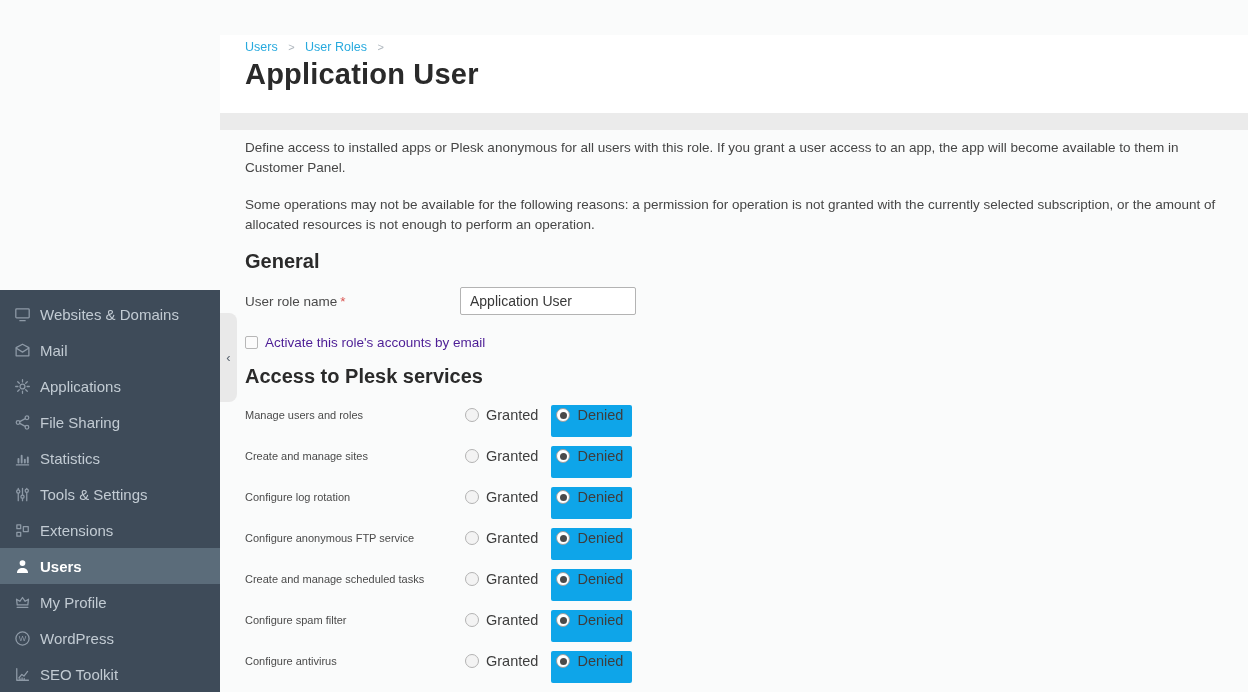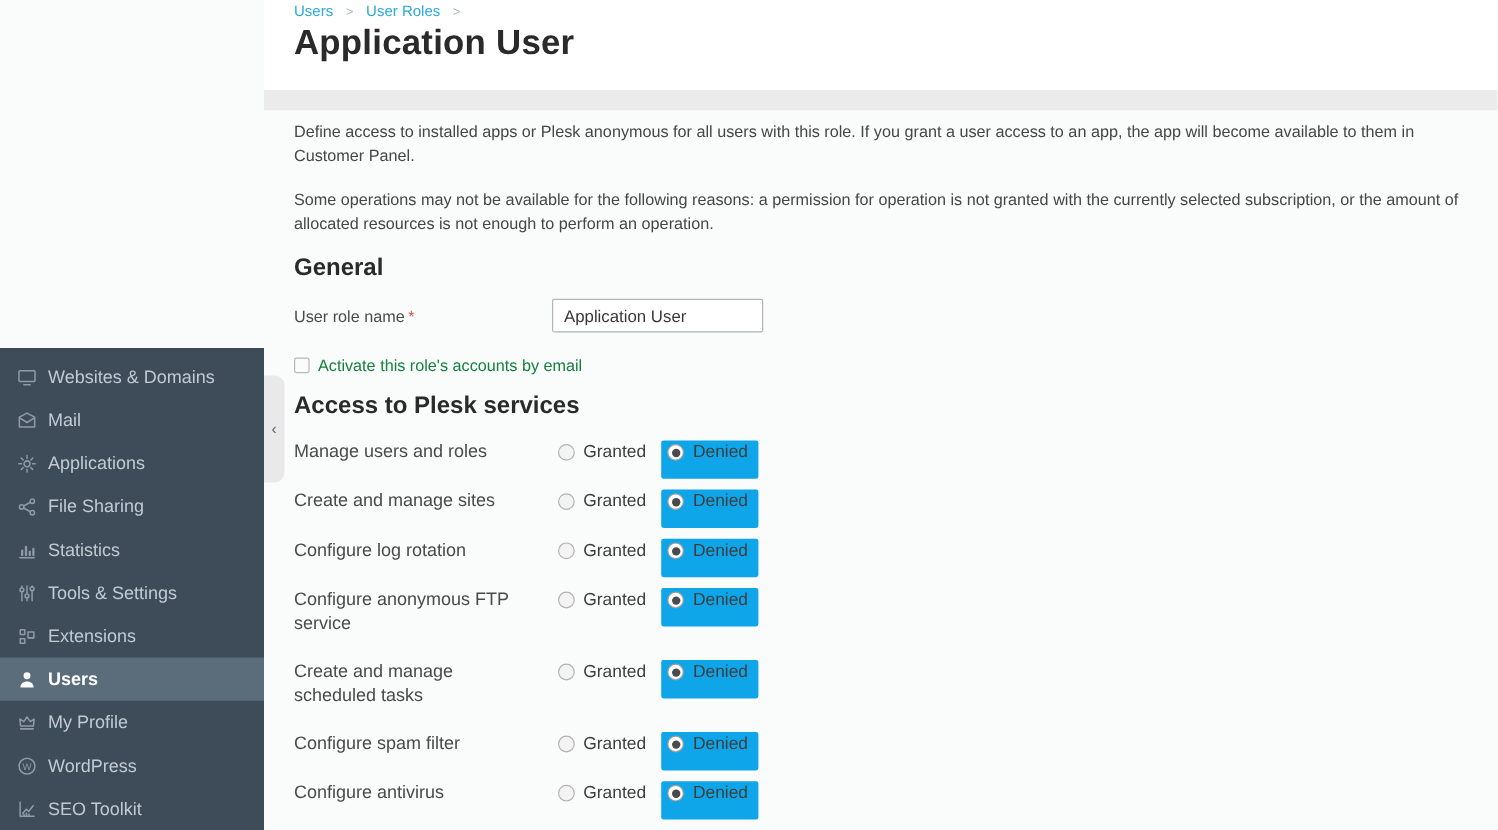--- a/index.html
+++ b/index.html
@@ -35,28 +35,28 @@
   h2.section { font-size:20px; font-weight:600; color:#2a2a2a; margin-top:15px; }
 
   
   .form-row { display:flex; align-items:center; margin-top:14px; }
   .form-label { width:200px; font-size:13.5px; color:#4a4a4a; }
   .required { color:#d9534f; margin-left:3px; }
   .text-input { margin-left:15px; width:176px; height:28px; border:1px solid #b3b3b3; border-radius:2px; background:#fff; padding:0 9px; font-size:14px; color:#383838; font-family:inherit; outline:none; }
 
   .checkbox-row { display:flex; align-items:center; margin-top:20px; }
   .checkbox { width:13px; height:13px; border:1px solid #b7b7b7; border-radius:2px; background:#fbfbfb; cursor:pointer; flex-shrink:0; }
-  .checkbox-label { margin-left:7px; font-size:13.5px; color:#15803d; }
+  .checkbox-label { margin-left:7px; font-size:13.5px; color:#4c1d95; }
 
   .section-gap { margin-top:31px; }
 
   
   .perm-list { margin-top:17px; }
   .perm-row { display:flex; margin-bottom:20px; }
-  .perm-label { width:200px; font-size:15px; line-height:20px; color:#4a4a4a; }
+  .perm-label { width:200px; font-size:11px; line-height:20px; color:#4a4a4a; }
   .perm-controls { margin-left:20px; display:flex; align-items:flex-start; height:21px; }
   .radio-opt { display:flex; align-items:center; cursor:pointer; }
   .radio-opt.granted { margin-right:13px; padding-top:2px; }
   .radio-opt.denied { background:#0ea5e9; border-radius:2px; padding:2px 9px 14px 5px; }
   .radio { width:14px; height:14px; border-radius:50%; border:1px solid #b3b3b3; background:#f3f3f3; position:relative; flex-shrink:0; }
   .radio.checked { background:#ffffff; border-color:#9d9d9d; }
   .radio.checked::after { content:""; position:absolute; left:3px; top:3px; width:7px; height:7px; border-radius:50%; background:#4a4a4a; }
   .radio-text { margin-left:7px; font-size:14.5px; color:#3e3e3e; }
 </style>
 </head>

